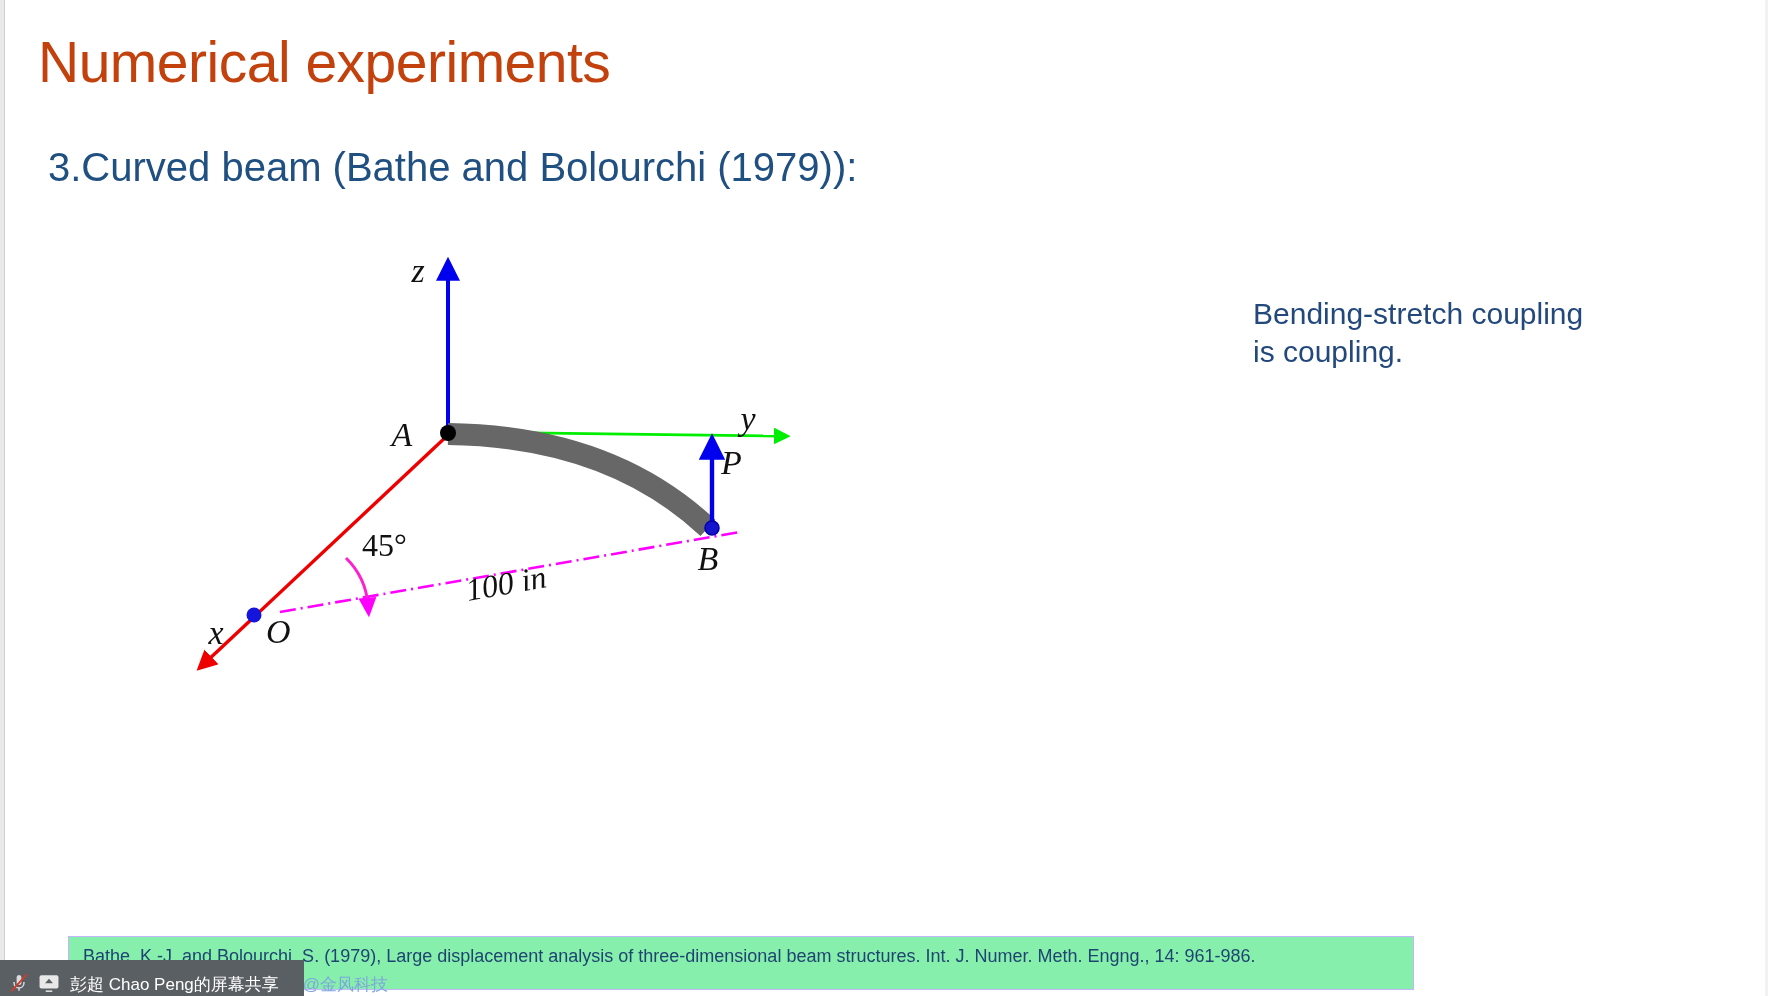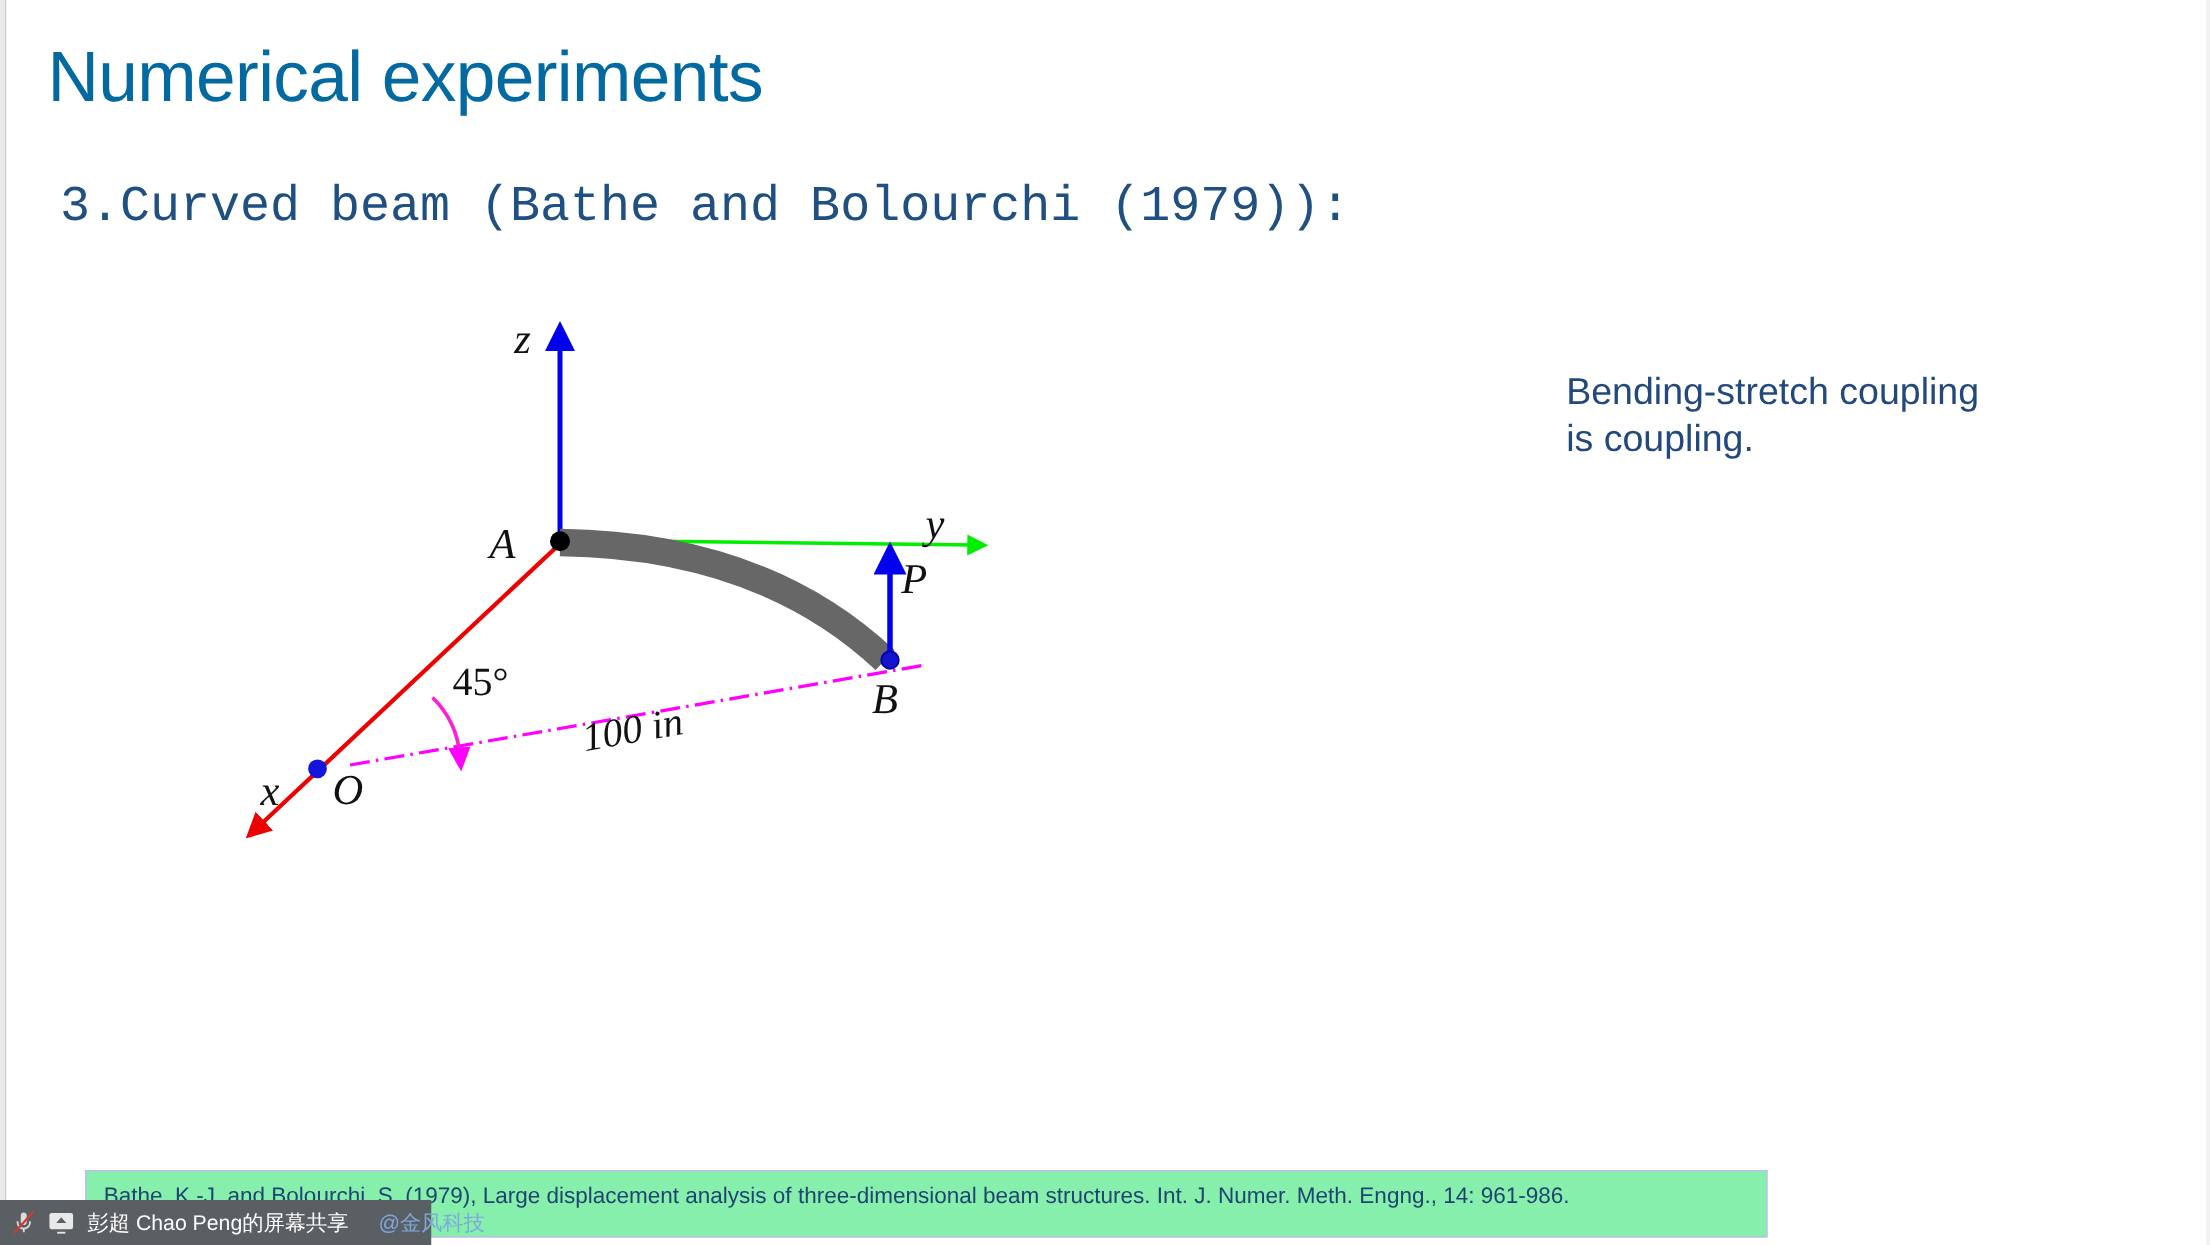--- a/index.html
+++ b/index.html
@@ -40,36 +40,36 @@
     background: #f2f2f2;
   }
 
   
   #title {
     position: absolute;
     left: 38px;
     top: 34px;
     font-size: 57px;
     line-height: 1.0;
-    color: #0369a1;
+    color: #c2410c;
     font-family: "Liberation Sans", sans-serif;
     font-weight: 400;
     letter-spacing: -0.5px;
     white-space: nowrap;
   }
 
   
   #subtitle {
     position: absolute;
     left: 48px;
     top: 147px;
     font-size: 40px;
     line-height: 1.0;
     color: #205081;
-    font-family: Liberation Mono, monospace;
+    font-family: Liberation Sans, sans-serif;
     white-space: nowrap;
   }
 
   
   #notes {
     position: absolute;
     left: 1253px;
     top: 295px;
     width: 430px;
   }
@@ -133,24 +133,24 @@
     font-family: "Liberation Sans", sans-serif;
     white-space: nowrap;
   }
 
   
   #share-bar {
     position: absolute;
     left: 0;
     bottom: 0;
     height: 36px;
-    width: 345px;
+    width: 304px;
     background: #5a5f63;
     display: flex;
-    align-items: center;
+    align-items: flex-end;
     padding-left: 6px;
     box-sizing: border-box;
   }
   .share-icon {
     width: 26px;
     height: 26px;
     margin-right: 4px;
     flex: 0 0 auto;
     display: flex;
     align-items: center;

